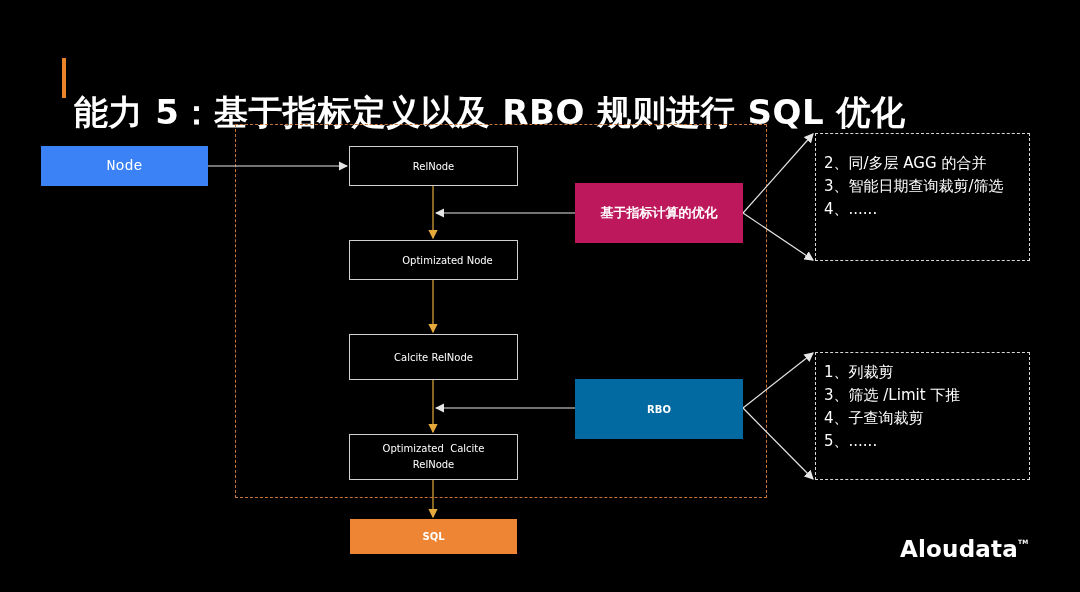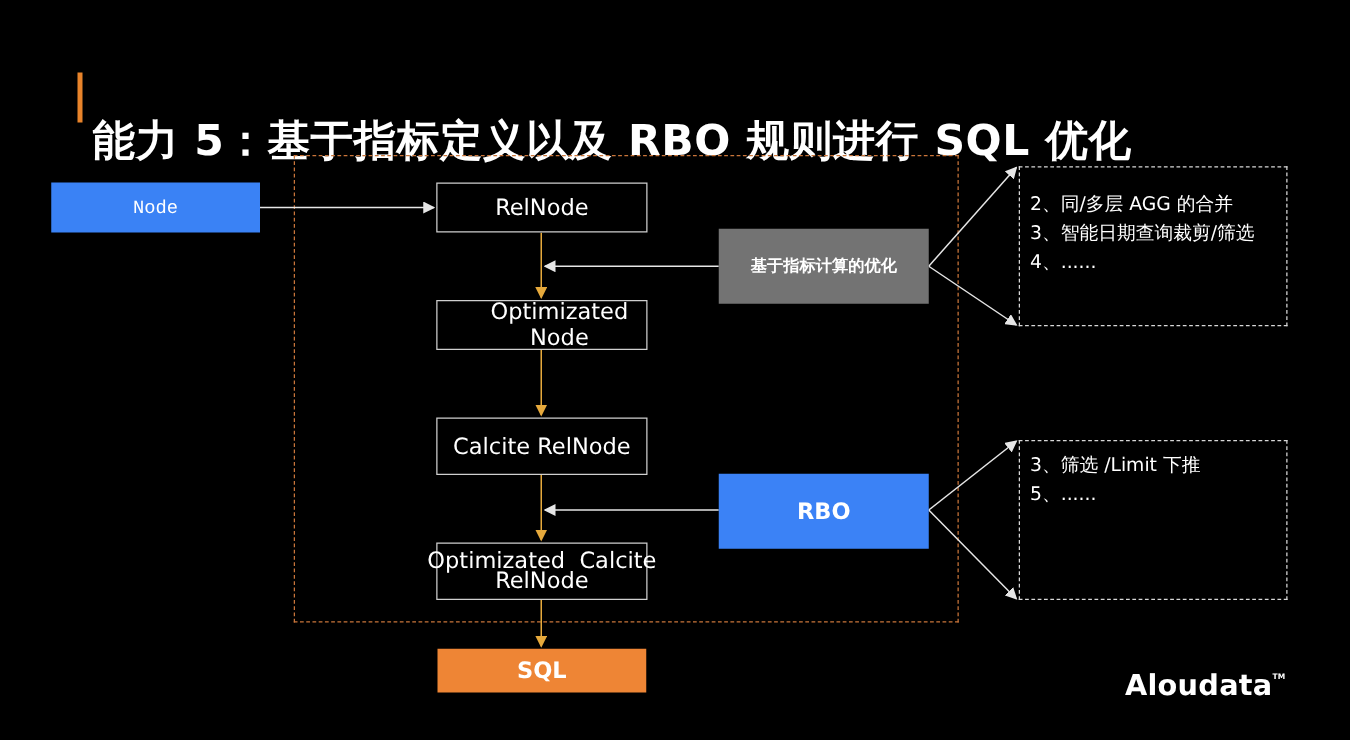--- a/index.html
+++ b/index.html
@@ -1,29 +1,29 @@
 <!DOCTYPE html>
 <html><head>
 <meta charset="utf-8">
 <style>
   html, body { margin:0; padding:0; }
   body { width:1080px; height:592px; background:#000; position:relative; overflow:hidden;
          font-family:"DejaVu Sans","Liberation Sans",sans-serif; color:#fff; }
   .title-bar { position:absolute; left:62px; top:58px; width:4px; height:40px; background:#e8832a; }
   .title { position:absolute; left:74px; top:54px; font-size:34px; font-weight:bold; letter-spacing:0.5px; white-space:nowrap;margin-top:36px; }
-  .box { position:absolute; display:flex; align-items:center; justify-content:center; text-align:center; font-size:18px; box-sizing:border-box; }
+  .box { position:absolute; display:flex; align-items:center; justify-content:center; text-align:center; font-size:10px; box-sizing:border-box; }
   .outline { border:1.5px solid #cfcfcf; background:#000; }
   .node-blue { left:41px; top:146px; width:167px; height:40px; background:#3a82f5; font-size:15px;font-family:Liberation Mono, monospace; }
   .relnode { left:349px; top:146px; width:169px; height:40px; }
   .opt-node { left:349px; top:240px; width:169px; height:40px;padding-left:28px; }
   .calcite { left:349px; top:334px; width:169px; height:46px; }
   .opt-calcite { left:349px; top:434px; width:169px; height:46px; line-height:16px; }
   .sql { left:350px; top:519px; width:167px; height:35px; background:#ee8535; font-weight:bold; }
-  .metric { left:575px; top:183px; width:168px; height:60px; background:#737373; font-weight:bold; font-size:13px; }
-  .rbo { left:575px; top:379px; width:168px; height:60px; background:#3b82f6; font-weight:bold; }
+  .metric { left:575px; top:183px; width:168px; height:60px; background:#be185d; font-weight:bold; font-size:13px; }
+  .rbo { left:575px; top:379px; width:168px; height:60px; background:#0369a1; font-weight:bold; }
   .dash-orange { position:absolute; left:235px; top:124px; width:532px; height:374px; border:1.5px dashed #c9753a; box-sizing:border-box; }
   .list-box { position:absolute; border:1.5px dashed #d8d8d8; box-sizing:border-box; font-size:15px; line-height:23px; padding-left:8px; }
   .list1 { left:815px; top:133px; width:215px; height:128px; padding-top:18px; }
   .list2 { left:815px; top:352px; width:215px; height:128px; padding-top:8px; }
   .logo { position:absolute; left:900px; top:536px; font-size:23px; font-weight:bold; letter-spacing:0.2px; }
   .logo sup { font-size:6px; vertical-align:top; position:relative; top:2px; }
   svg.lines { position:absolute; left:0; top:0; }
 </style>
 </head>
 <body>
@@ -70,17 +70,19 @@
 <div class="box metric">基于指标计算的优化</div>
 <div class="box rbo">RBO</div>
 
 <div class="list-box list1">
   <div>2、同/多层 AGG 的合并</div>
   <div>3、智能日期查询裁剪/筛选</div>
   <div>4、......</div>
 </div>
 
 <div class="list-box list2">
+  <div>1、列裁剪</div>
   <div>3、筛选 /Limit 下推</div>
+  <div>4、子查询裁剪</div>
   <div>5、......</div>
 </div>
 
 <div class="logo"><span>Aloudata</span><sup>TM</sup></div>
 
 </body></html>

